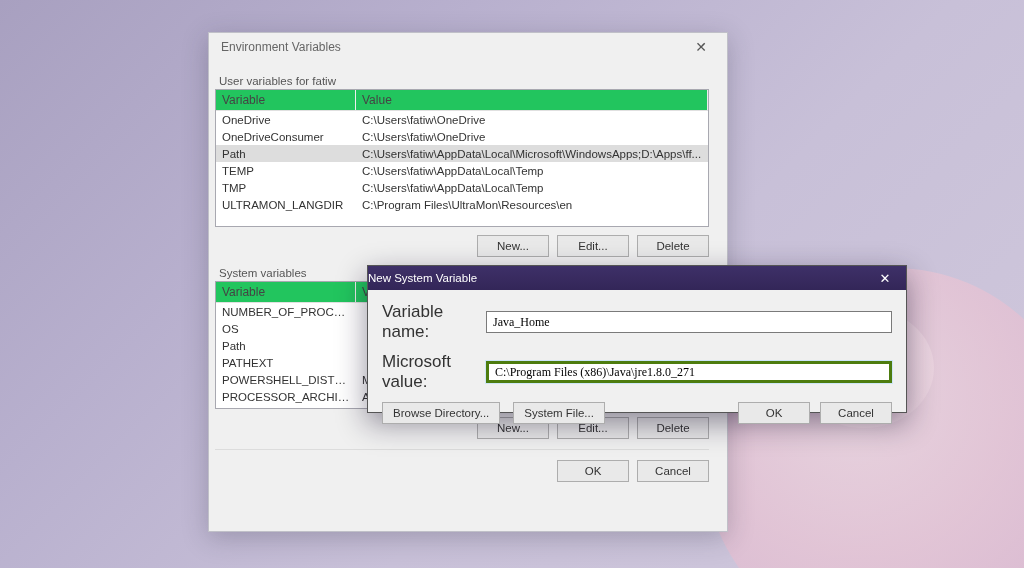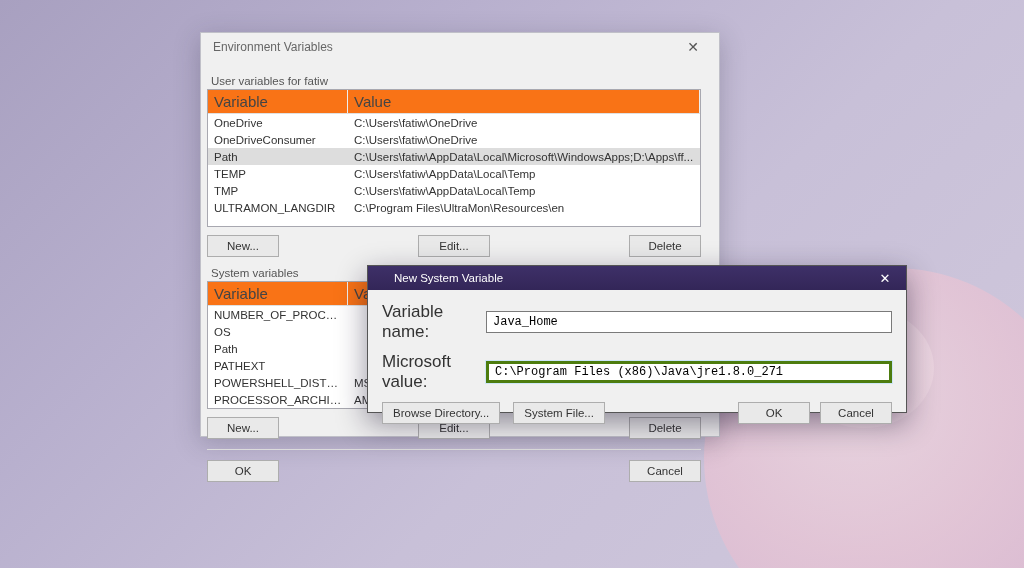--- a/index.html
+++ b/index.html
@@ -30,24 +30,24 @@
     width: 140px;
     height: 120px;
     background: radial-gradient(circle at 40% 40%, #f4e2ea 0%, #ecd4e0 100%);
     border-radius: 50%;
     opacity: 0.7;
   }
 
   
   .env-dialog {
     position: absolute;
-    left: 200px;
+    left: 208px;
     top: 32px;
     width: 520px;
-    height: 405px;
+    height: 500px;
     background: #f0f0f0;
     border: 1px solid #c0c0c8;
     box-shadow: 0 6px 24px rgba(40,40,60,0.25);
   }
   .env-titlebar {
     height: 28px;
     display: flex;
     align-items: center;
     justify-content: space-between;
     padding: 0 8px 0 12px;
@@ -76,22 +76,22 @@
     position: absolute; right: 1px; width: 15px; height: 15px;
     background: #f0f0f0; border: 1px solid #ccc;
     display:flex;align-items:center;justify-content:center;
     font-size:9px; color:#555;
   }
   .list-scroll-up { top: 1px; }
   .list-scroll-down { bottom: 1px; }
   .list-header {
     display: flex;
     border-bottom: 1px solid #e0e0e0;
-    background: #f97316;
-    font-size: 15px;
+    background: #22c55e;
+    font-size: 12px;
     color: #444;
   }
   .list-header .col {
     padding: 3px 6px 3px 6px;
     border-right: 1px solid #eee;
   }
   .col-var { width: 140px; flex-shrink: 0; }
   .col-val { flex: 1; }
   .list-row {
     display: flex;
@@ -99,21 +99,21 @@
     color: #333;
     height: 17px;
     align-items: center;
     justify-content: space-between;
   }
   .list-row .cell { padding: 0 6px; white-space: nowrap; overflow: hidden; text-overflow: ellipsis; }
   .list-row.selected { background: #dddddd; }
 
   .btn-row {
     display: flex;
-    justify-content: space-between;
+    justify-content: flex-end;
     gap: 8px;
     margin-top: 8px;
     margin-bottom: 10px;
   }
   .win-btn {
     min-width: 72px;
     height: 22px;
     padding: 0 10px;
     background: #e9e9e9;
     border: 1px solid #adadad;
@@ -138,42 +138,42 @@
     box-shadow: 0 10px 28px rgba(20,10,40,0.45);
   }
   .nsv-titlebar {
     height: 24px;
     background: #3d2f66;
     background: linear-gradient(#3e3068, #332658);
     color: #fff;
     display: flex;
     align-items: center;
     justify-content: space-between;
-    padding-left: 26px;
+    padding-left: 0;
     font-size: 11.5px;
   }
   .nsv-close {
     width: 42px;
     height: 24px;
     display: flex;
     align-items: center;
     justify-content: center;
     color: #fff;
     font-size: 13px;
   }
   .nsv-body { padding: 12px 14px 10px 14px; }
   .form-row { display: flex; align-items: center; margin-bottom: 10px; }
   .form-label { width: 104px; color: #333; font-size: 17px; }
   .form-input {
     flex: 1;
     height: 22px;
     border: 1px solid #7a7a7a;
     padding: 0 6px;
     font-size: 12px;
-    font-family: Liberation Mono, monospace;
+    font-family: Liberation Serif, serif;
     background: #fff;
   }
   .form-input.focused { border: 3px solid #4d7c0f; outline: 1px solid #cde6f7; }
   .nsv-btn-row {
     display: flex;
     justify-content: space-between;
     align-items: center;
   }
   .nsv-left-btns { display: flex; gap: 13px; }
   .nsv-right-btns { display: flex; gap: 10px; }

